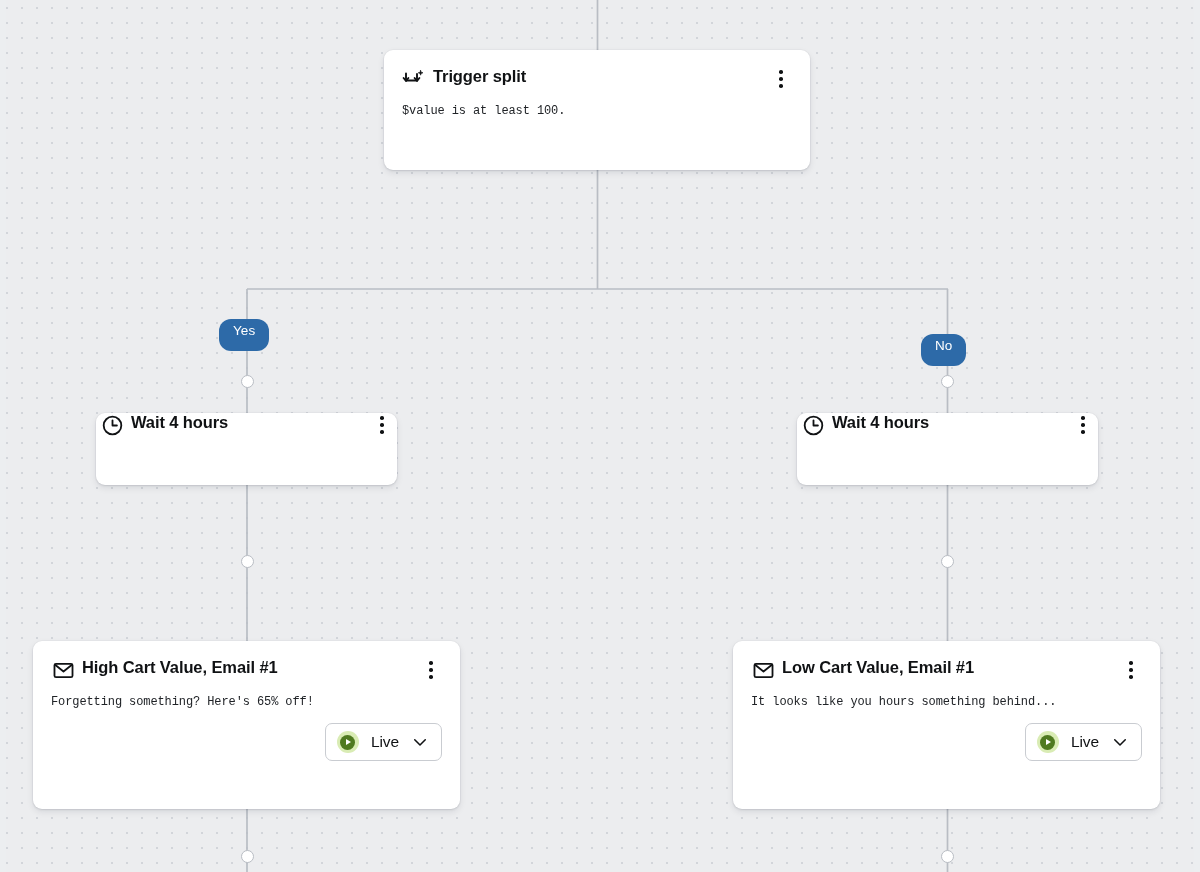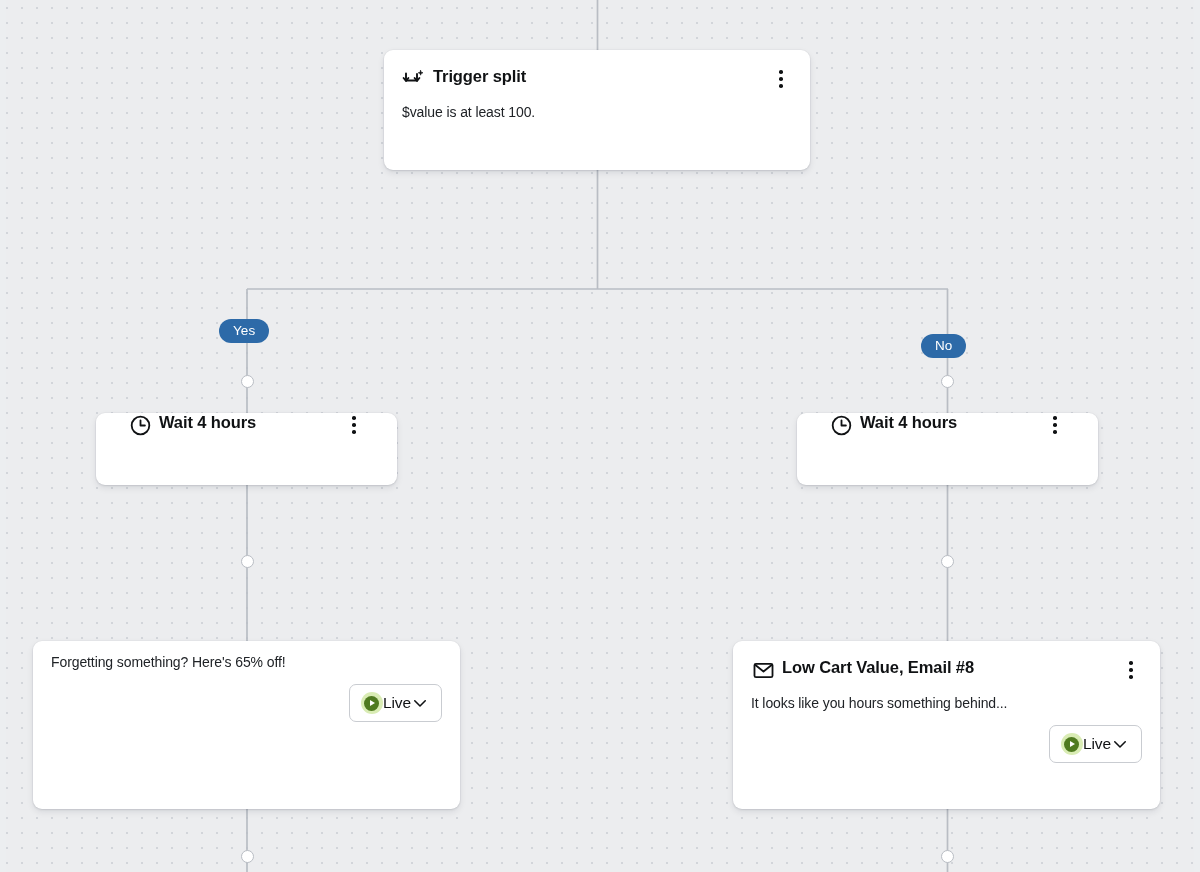--- a/index.html
+++ b/index.html
@@ -47,21 +47,21 @@
     width: 13px;
     height: 13px;
     border-radius: 50%;
     background: #ffffff;
     border: 1.6px solid #b9bdc4;
   }
 
   
   .branch-pill {
     position: absolute;
-    height: 24px;
+    height: 32px;
     padding: 0 14px;
     border-radius: 12px;
     background: #2d6aa8;
     color: #ffffff;
     font-size: 13.5px;
     line-height: 24px;
     font-weight: 400;
     text-align: center;
     letter-spacing: .1px;
     white-space: nowrap;
@@ -77,21 +77,21 @@
                 0 0 0 1px rgba(16,24,40,.02);
   }
 
   .card-head {
     display: flex;
     align-items: flex-start;
     gap: 7px;
     padding: 17px 18px 0 18px;
   }
 
-  .card-head.compact { padding: 0 32px; height: 100%; }
+  .card-head.compact { padding: 0 4px; height: 100%; }
 
   .card-icon {
     flex: 0 0 auto;
     width: 24px;
     height: 24px;
     display: flex;
     align-items: center;
     justify-content: center;
     color: #101214;
   }
@@ -119,36 +119,38 @@
   .kebab i {
     display: block;
     width: 3.6px;
     height: 3.6px;
     border-radius: 50%;
     background: #101214;
   }
 
   .card-body {
     padding: 13px 18px 0 18px;
-    font-size: 14px;
+    font-size: 12px;
     color: #202327;
     letter-spacing: -.1px;
     white-space: nowrap;
+    font-family: Liberation Mono, monospace;
   }
 
   .card-foot {
     padding: 14px 18px 18px 18px;
     display: flex;
     justify-content: flex-end;
   }
 
   
   .status-select {
     display: flex;
     align-items: center;
+    gap: 12px;
     height: 38px;
     padding: 0 12px 0 11px;
     border: 1px solid #c9ccd1;
     border-radius: 7px;
     background: #ffffff;
     cursor: pointer;
   }
 
   .status-dot {
     flex: 0 0 auto;
@@ -282,20 +284,34 @@
       <span class="card-title">Wait 4 hours</span>
       <span class="kebab">
           <i></i>
           <i></i>
           <i></i>
         </span>
     </div>
   </div>
 
   <div class="card" id="card-email-yes">
+    <div class="card-head">
+      <span class="card-icon">
+        <svg viewBox="0 0 24 24" width="23" height="23" fill="none" stroke="currentColor" stroke-width="1.9" stroke-linecap="round" stroke-linejoin="round">
+          <rect x="2.6" y="5" width="18.8" height="14" rx="1.6"></rect>
+          <path d="M3.2 6 L12 13 L20.8 6"></path>
+        </svg>
+      </span>
+      <span class="card-title">High Cart Value, Email #1</span>
+      <span class="kebab">
+          <i></i>
+          <i></i>
+          <i></i>
+        </span>
+    </div>
     <div class="card-body">Forgetting something? Here's 65% off!</div>
     <div class="card-foot">
       <div class="status-select">
         <span class="status-dot">
             <span class="inner"></span>
           </span>
         <span class="status-label">Live</span>
         <span class="chev">
           <svg viewBox="0 0 24 24" width="18" height="18" fill="none" stroke="currentColor" stroke-width="2.1" stroke-linecap="round" stroke-linejoin="round">
             <path d="M5 9 L12 16 L19 9"></path>
@@ -306,21 +322,21 @@
   </div>
 
   <div class="card" id="card-email-no">
     <div class="card-head">
       <span class="card-icon">
         <svg viewBox="0 0 24 24" width="23" height="23" fill="none" stroke="currentColor" stroke-width="1.9" stroke-linecap="round" stroke-linejoin="round">
           <rect x="2.6" y="5" width="18.8" height="14" rx="1.6"></rect>
           <path d="M3.2 6 L12 13 L20.8 6"></path>
         </svg>
       </span>
-      <span class="card-title">Low Cart Value, Email #8</span>
+      <span class="card-title">Low Cart Value, Email #1</span>
       <span class="kebab">
           <i></i>
           <i></i>
           <i></i>
         </span>
     </div>
     <div class="card-body">It looks like you hours something behind...</div>
     <div class="card-foot">
       <div class="status-select">
         <span class="status-dot">

